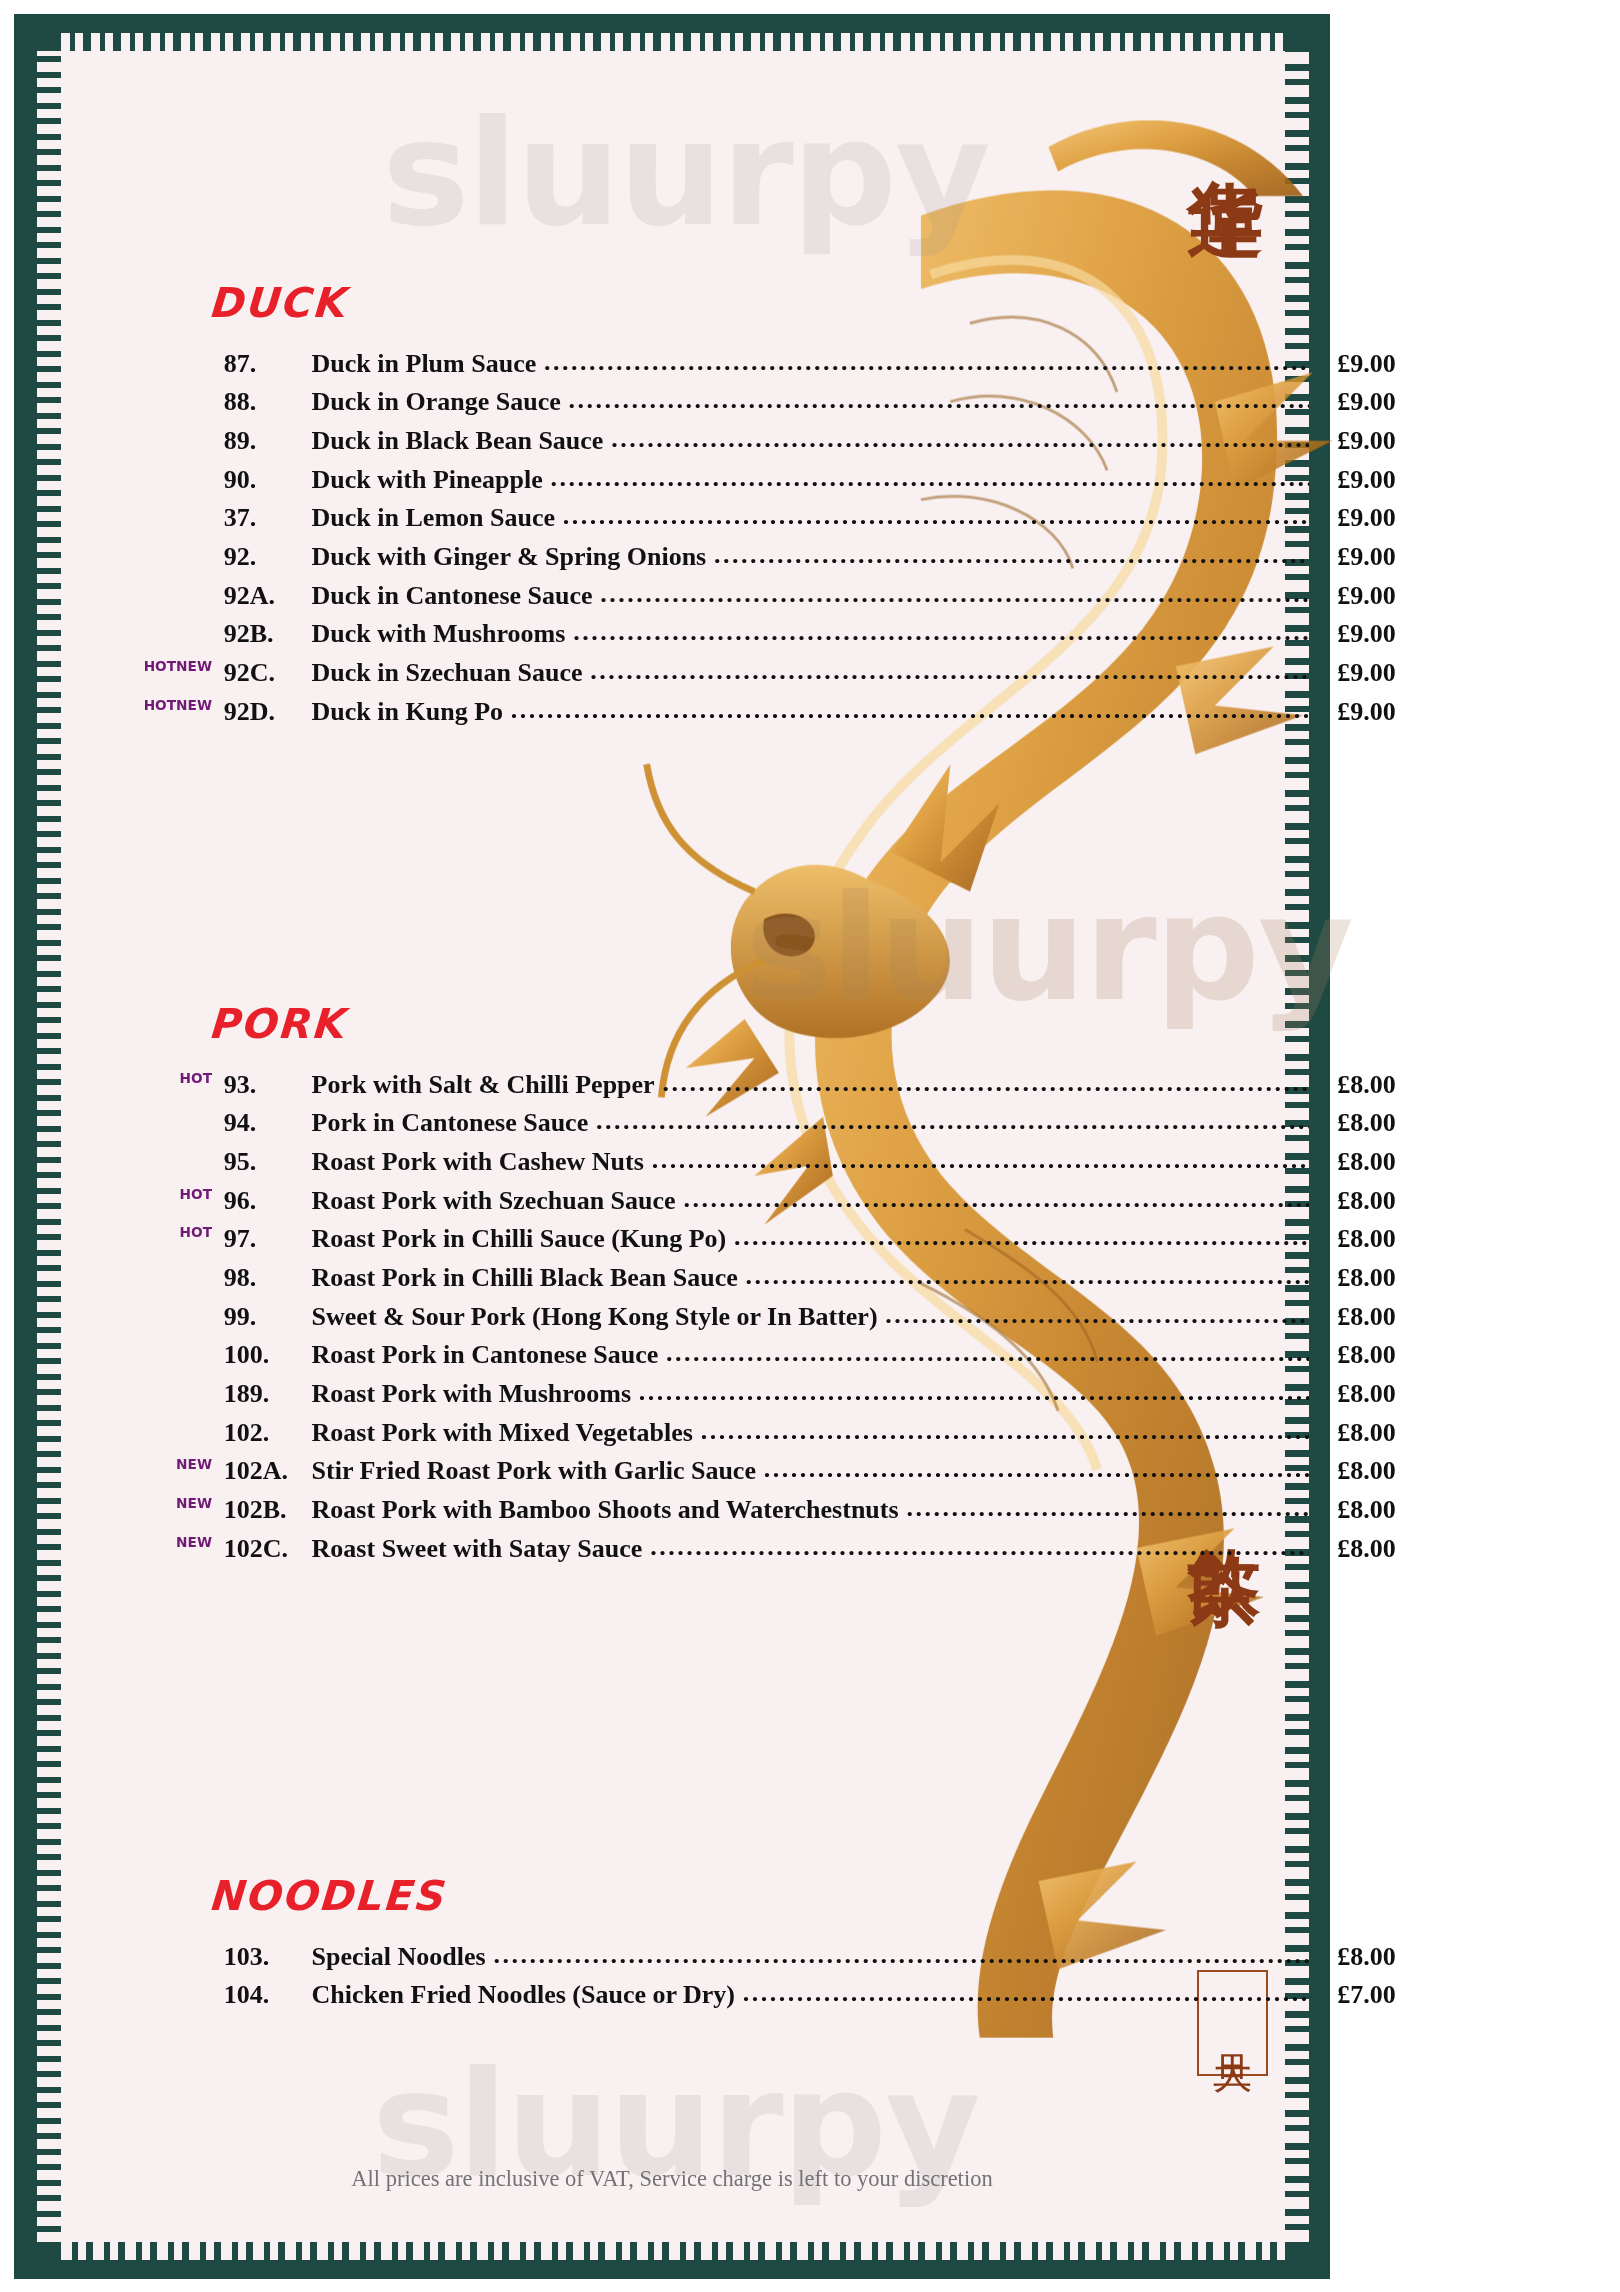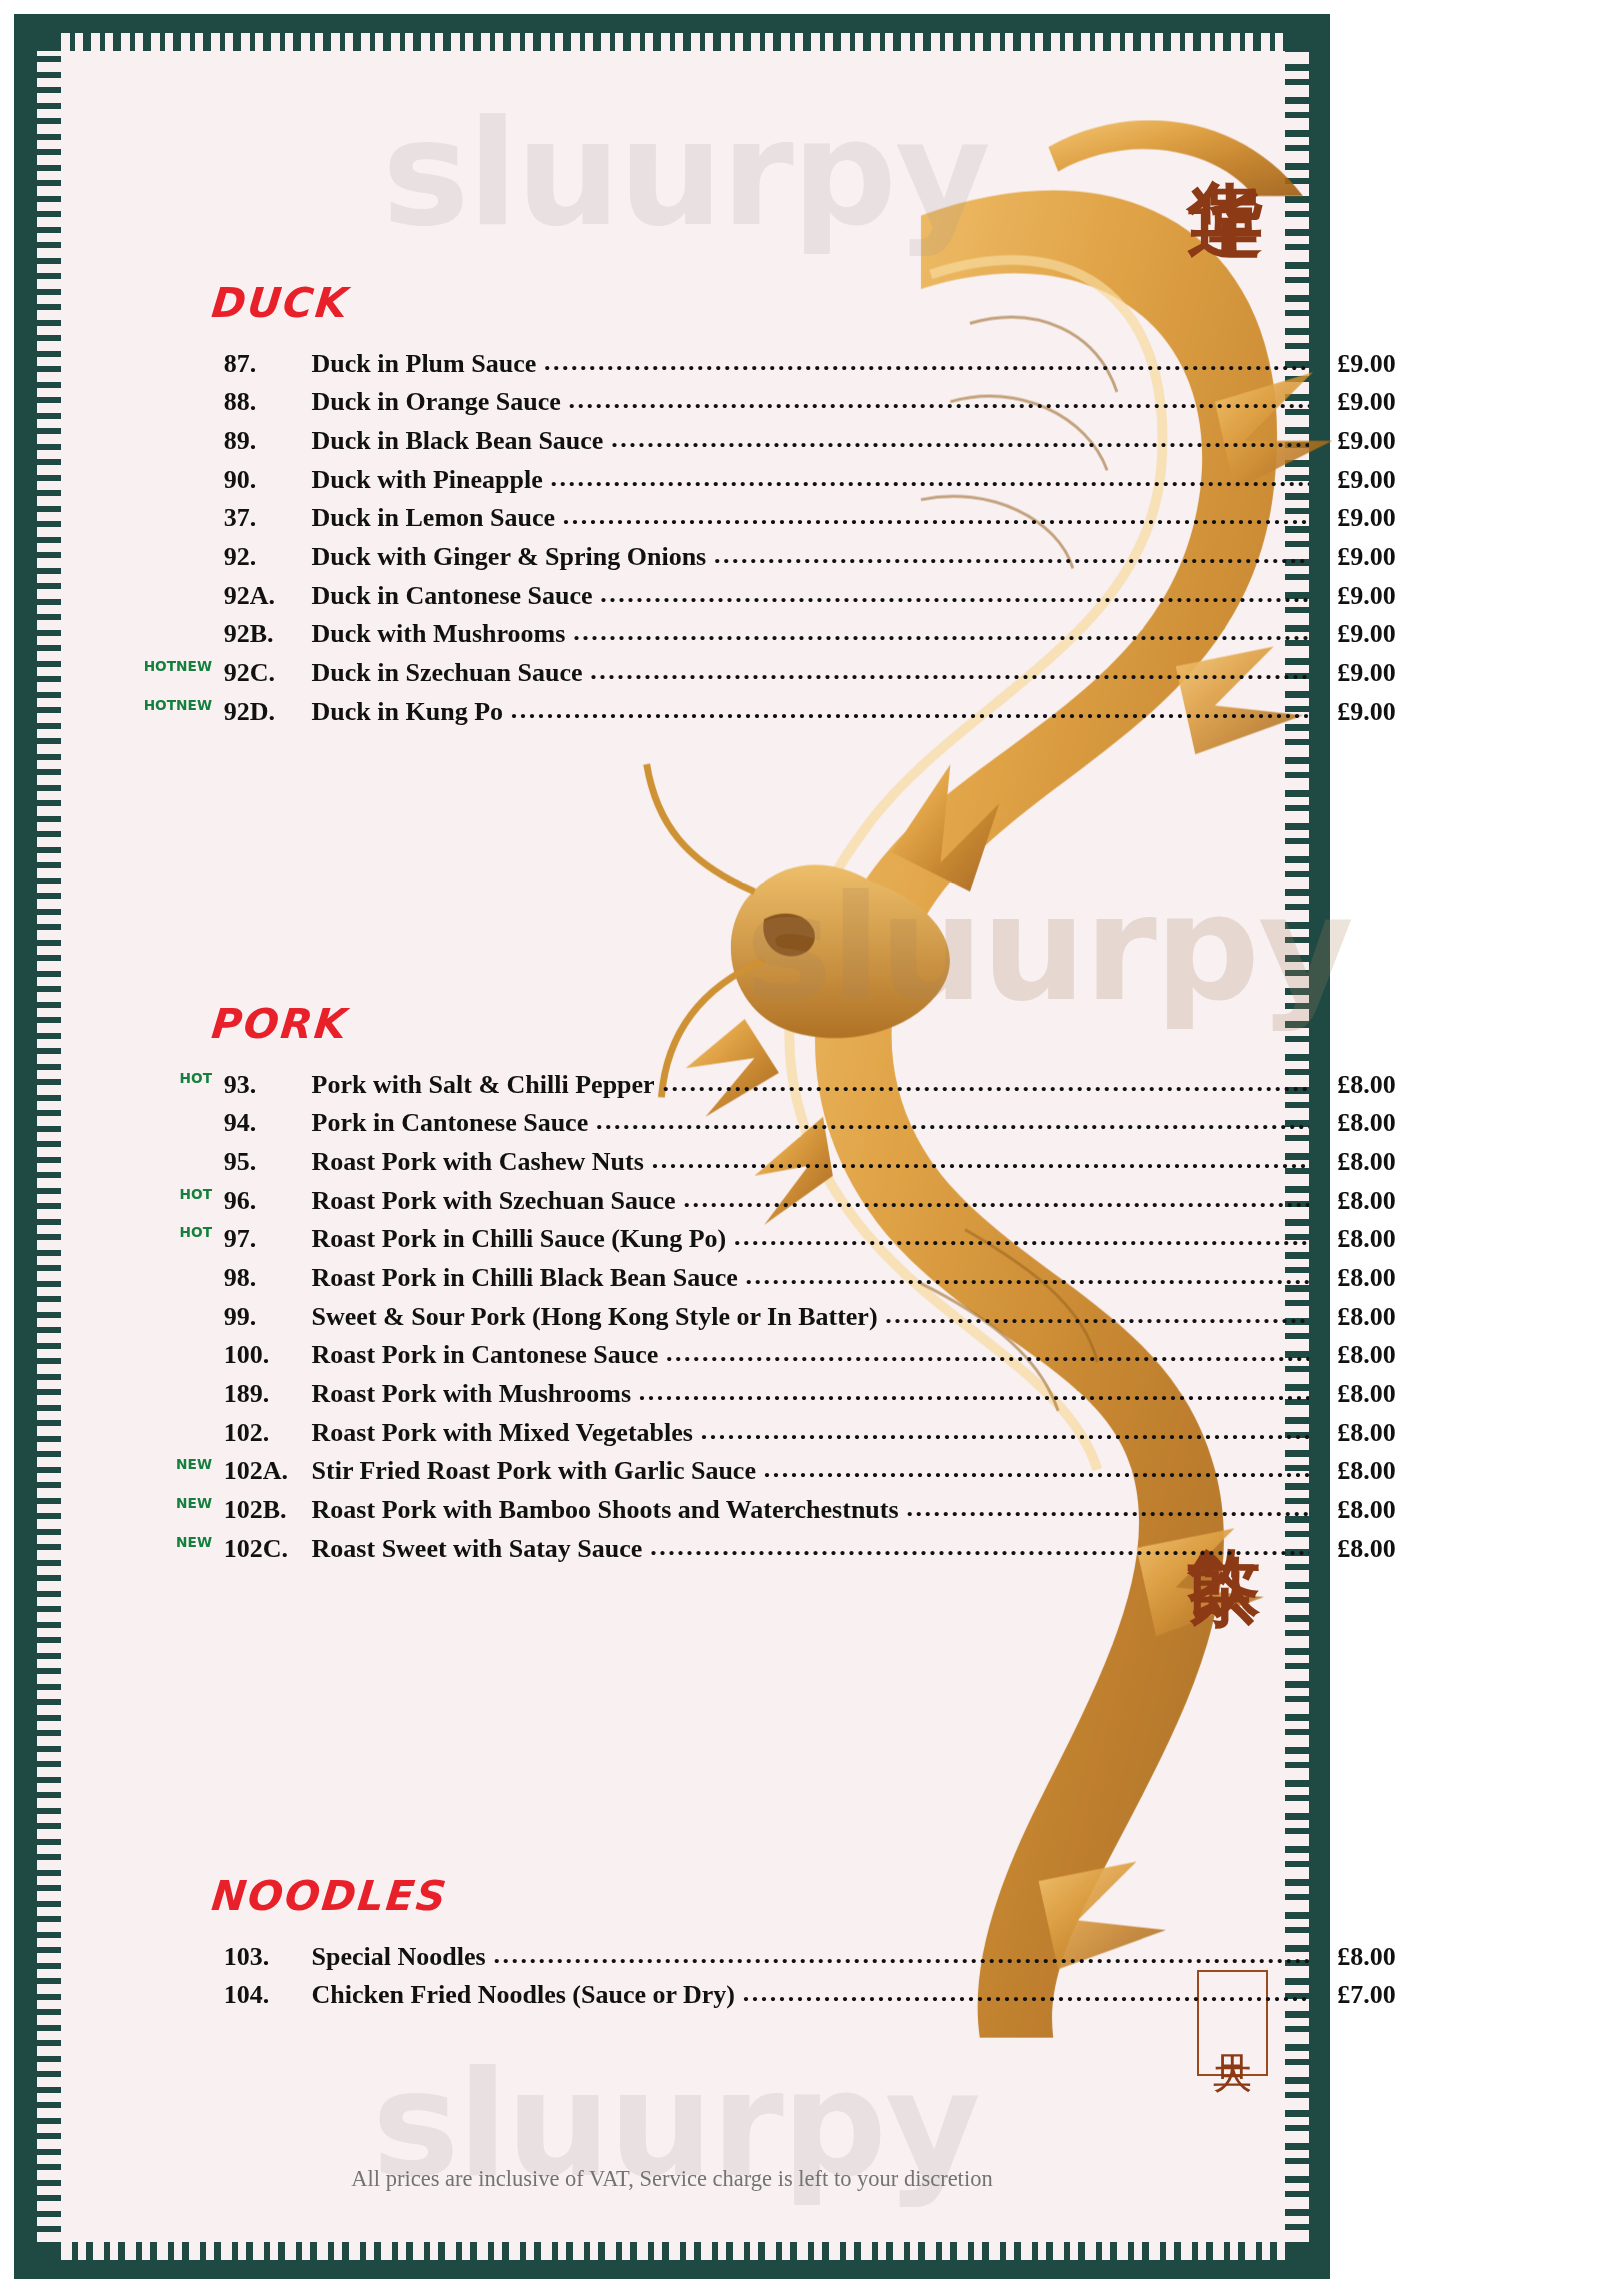--- a/index.html
+++ b/index.html
@@ -164,21 +164,21 @@
     width: 90px;
     flex: 0 0 90px;
     text-align: right;
     padding-right: 3.9px;
     white-space: nowrap;
   }
   .tag {
     font-family: "DejaVu Sans", sans-serif;
     font-size: 13.7px;
     font-weight: bold;
-    color: #15803d;
+    color: #701a75;
     vertical-align: super;
     letter-spacing: 0px;
   }
   .tag.hot { }
   .tag.new { }
   .num {
     flex: 0 0 auto;
     min-width: 82px;
     padding-left: 7.8px;
     white-space: nowrap;

